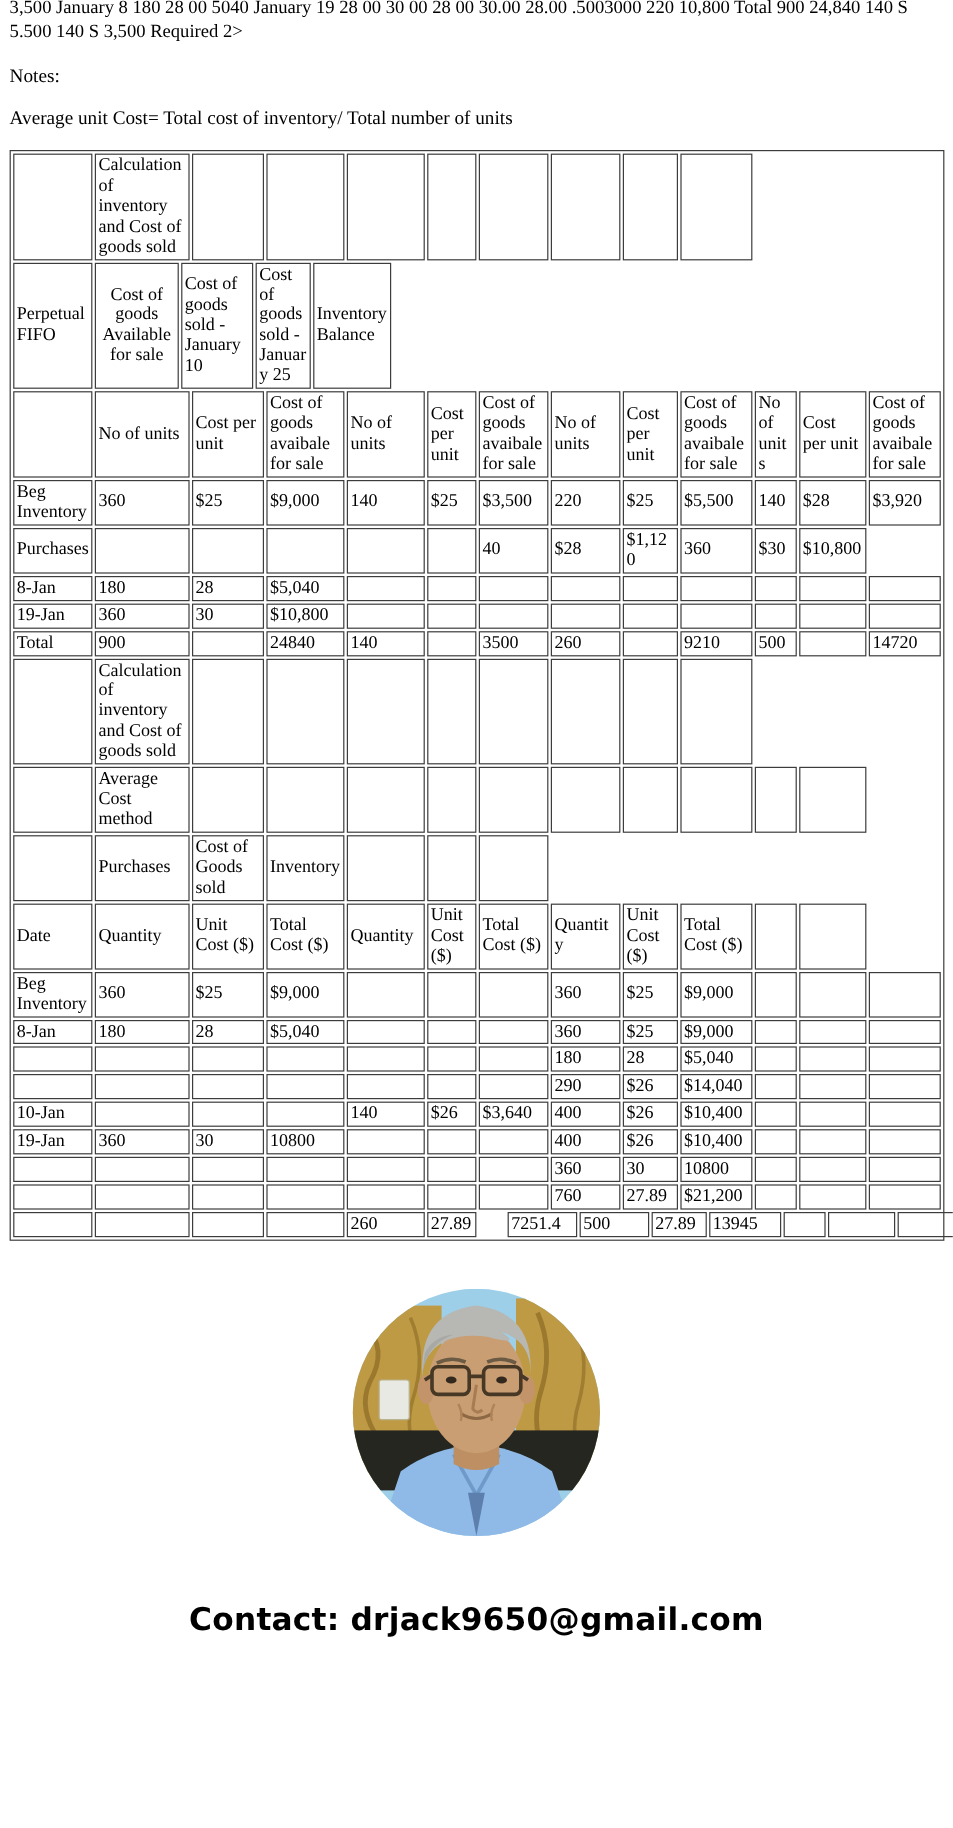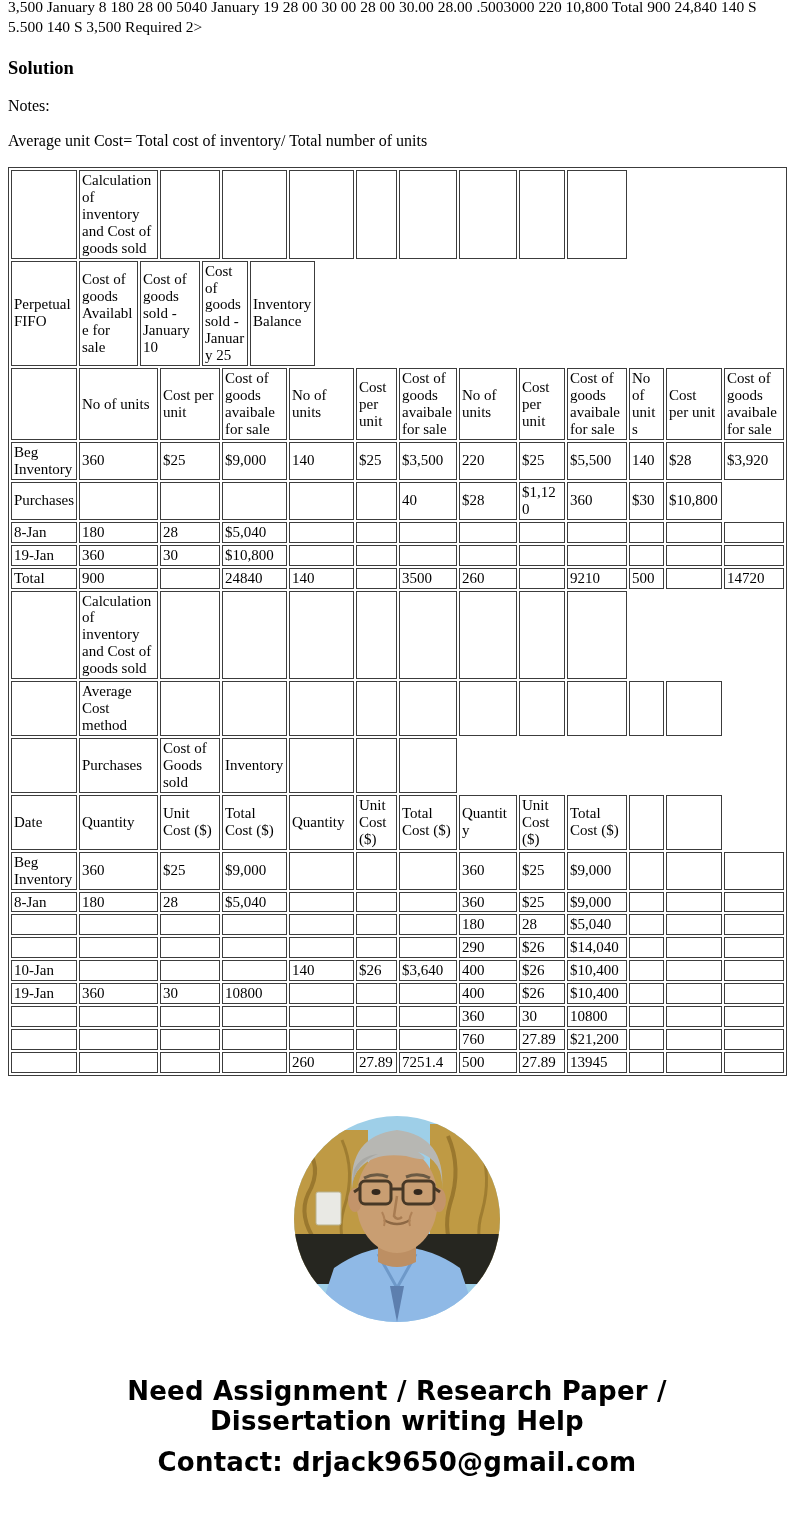--- a/index.html
+++ b/index.html
@@ -76,41 +76,40 @@
   }
   .footer .contact-line { margin-top: 11px; }
 </style>
 </head>
 <body>
 
 <div class="page">
 
   <p class="intro">3,500 January 8 180 28 00 5040 January 19 28 00 30 00 28 00 30.00 28.00 .5003000 220 10,800 Total 900 24,840 140 S 5.500 140 S 3,500 Required 2&gt;</p>
 
-  <h3 class="solution">Solution</h3>
 
   <p class="note">Notes:</p>
   <p class="note">Average unit Cost= Total cost of inventory/ Total number of units</p>
 
   <div class="inv-table">
       <div class="t-row">
         <div class="t-cell" style="width: 66px;"></div>
         <div class="t-cell" style="width: 79px;">Calculation of inventory and Cost of goods sold</div>
         <div class="t-cell" style="width: 60px;"></div>
         <div class="t-cell" style="width: 65px;"></div>
         <div class="t-cell" style="width: 65px;"></div>
         <div class="t-cell" style="width: 41px;"></div>
         <div class="t-cell" style="width: 58px;"></div>
         <div class="t-cell" style="width: 58px;"></div>
         <div class="t-cell" style="width: 46px;"></div>
         <div class="t-cell" style="width: 60px;"></div>
       </div>
       <div class="t-row">
         <div class="t-cell" style="width: 66px;">Perpetual FIFO</div>
-        <div class="t-cell" style="width: 59px;">Cost of goods Available for sale</div>
+        <div class="t-cell" style="width: 70px; text-align: center;">Cost of goods Available for sale</div>
         <div class="t-cell" style="width: 60px;">Cost of goods sold - January 10</div>
         <div class="t-cell" style="width: 46px;">Cost of goods sold - January 25</div>
         <div class="t-cell" style="width: 65px;">Inventory Balance</div>
       </div>
       <div class="t-row">
         <div class="t-cell" style="width: 66px;"></div>
         <div class="t-cell" style="width: 79px;">No of units</div>
         <div class="t-cell" style="width: 60px;">Cost per unit</div>
         <div class="t-cell" style="width: 65px;">Cost of goods avaibale for sale</div>
         <div class="t-cell" style="width: 65px;">No of units</div>
@@ -366,21 +365,21 @@
         <div class="t-cell" style="width: 56px;"></div>
         <div class="t-cell" style="width: 60px;"></div>
       </div>
       <div class="t-row">
         <div class="t-cell" style="width: 66px;"></div>
         <div class="t-cell" style="width: 79px;"></div>
         <div class="t-cell" style="width: 60px;"></div>
         <div class="t-cell" style="width: 65px;"></div>
         <div class="t-cell" style="width: 65px;">260</div>
         <div class="t-cell" style="width: 41px;">27.89</div>
-        <div class="t-cell" style="width: 58px;">7251.4</div>
+        <div class="t-cell" style="width: 58px; margin-left: 24px;">7251.4</div>
         <div class="t-cell" style="width: 58px;">500</div>
         <div class="t-cell" style="width: 46px;">27.89</div>
         <div class="t-cell" style="width: 60px;">13945</div>
         <div class="t-cell" style="width: 35px;"></div>
         <div class="t-cell" style="width: 56px;"></div>
         <div class="t-cell" style="width: 60px;"></div>
       </div>
     </div>
 
   <div class="avatar-wrap">
@@ -432,17 +431,16 @@
         <path d="M103 80 L100 100 Q103 105 108 101" stroke="#a87c52" stroke-width="2.5" fill="none"></path>
 
         <path d="M90 104 Q103 112 116 104" stroke="#8d6844" stroke-width="2.5" fill="none"></path>
         <path d="M88 96 Q92 104 90 110" stroke="#b08257" stroke-width="2" fill="none"></path>
         <path d="M118 96 Q114 104 116 110" stroke="#b08257" stroke-width="2" fill="none"></path>
       </g>
     </svg>
   </div>
 
   <div class="footer">
-    <div>Need Assignment / Research Paper / Dissertation writing Help</div>
     <div class="contact-line">Contact: drjack9650@gmail.com</div>
   </div>
 
 </div>
 
 </body></html>

